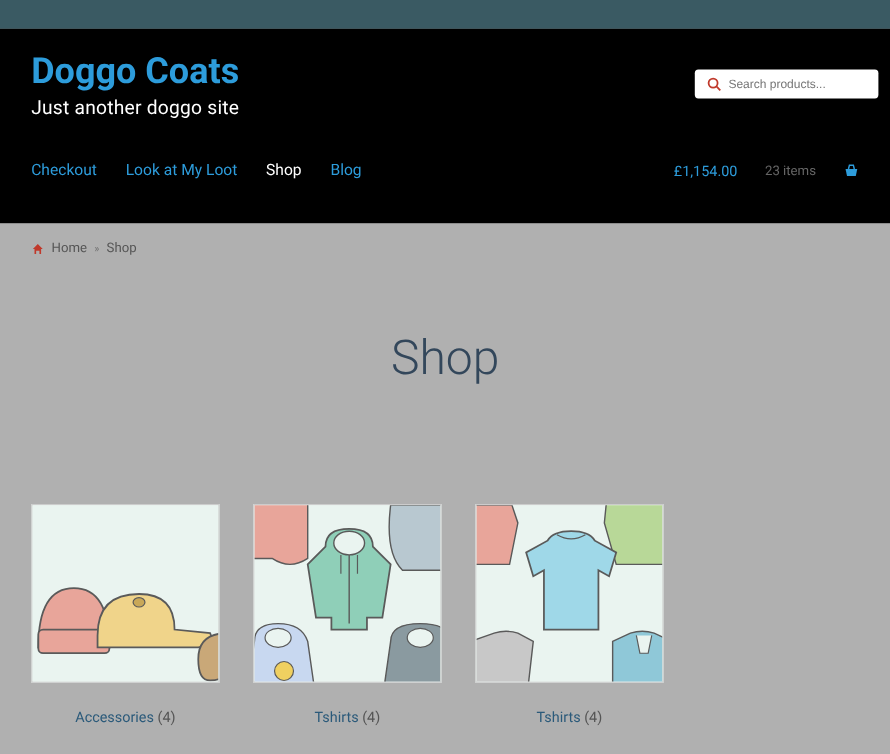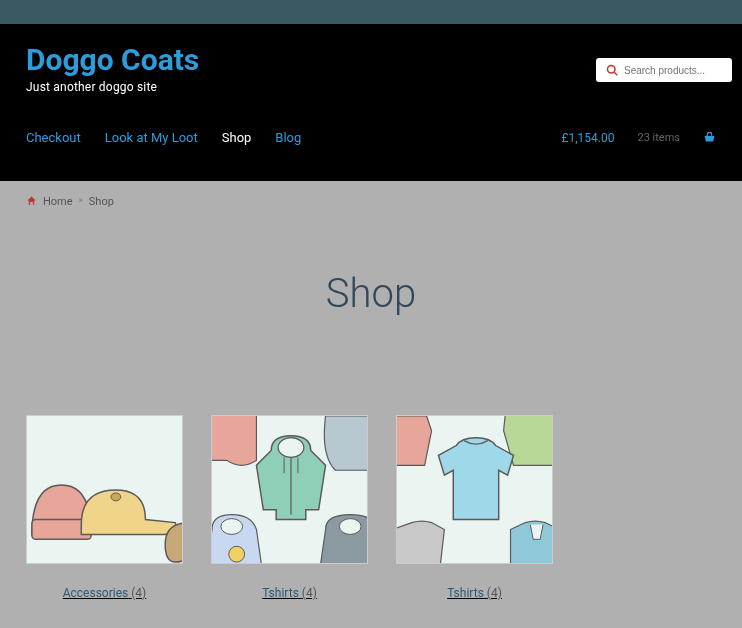--- a/index.html
+++ b/index.html
@@ -1,40 +1,40 @@
 <!DOCTYPE html>
 <html><head>
   <meta charset="utf-8">
   <style>
     * { margin: 0; padding: 0; box-sizing: border-box; }
     body { font-family: -apple-system, BlinkMacSystemFont, "Segoe UI", Roboto, sans-serif; background: #b0b0b0; }
     .browser-bar { background: #3a5a63; height: 24px; }
     .header-black { background: #000; padding: 18px 26px 0; }
     .site-title { color: #2d9cdb; font-size: 30px; font-weight: 700; }
-    .tagline { color: #fff; font-size: 12px; margin-top: 3px; letter-spacing: 0.2px; }
+    .tagline { color: #fff; font-size: 16px; margin-top: 3px; letter-spacing: 0.2px; }
     .search-wrap { position: absolute; right: 10px; top: 34px; }
-    .search-box { background: #fff; border-radius: 3px; display: flex; align-items: center; padding: 6px 10px; width: 136px; gap: 6px; }
+    .search-box { background: #fff; border-radius: 3px; display: flex; align-items: center; padding: 6px 10px; width: 153px; gap: 6px; }
     .search-icon-svg { width: 12px; height: 12px; flex-shrink: 0; }
     .search-input { border: none; outline: none; font-size: 10px; color: #666; width: 100%; background: transparent; }
     .nav-row { display: flex; align-items: center; margin-top: 36px; padding-bottom: 36px; }
     .nav-links { display: flex; gap: 24px; }
     .nav-link { color: #2d9cdb; font-size: 13px; text-decoration: none; cursor: pointer; }
     .nav-link.active { color: #fff; }
     .nav-right { margin-left: auto; display: flex; align-items: center; gap: 23px; }
     .cart-total { color: #2d9cdb; font-size: 12px; }
     .cart-items-count { color: #666; font-size: 11px; }
     .cart-icon-svg { width: 13px; height: 13px; }
     .content { background: #b0b0b0; padding: 14px 26px 60px; }
-    .breadcrumb { display: flex; align-items: flex-start; font-size: 11px; gap: 6px; }
+    .breadcrumb { display: flex; align-items: flex-end; font-size: 11px; gap: 6px; }
     .home-icon-svg { width: 11px; height: 11px; }
     .bc-link { color: #555; cursor: pointer; }
     .bc-sep { color: #777; font-size: 9px; }
     .bc-current { color: #555; }
     .page-title { text-align: center; font-size: 40px; font-weight: 300; color: #33475b; margin: 62px 0 0; }
-    .categories { display: flex; gap: 28px; margin-top: 98px; text-decoration: underline; }
+    .categories { display: flex; gap: 28px; margin-top: 98px; }
     .category-card { width: 157px; cursor: pointer; }
     .category-img { width: 157px; height: 149px; background: #eaf4f0; border: 1px solid #ccc; display: flex; align-items: center; justify-content: center; overflow: hidden; position: relative; }
     .category-label { text-align: center; font-size: 12px; color: #2b5a7a; margin-top: 22px; }
     .category-count { color: #555; }
   </style>
 </head>
 <body>
 
 <div class="browser-bar"></div>
 

